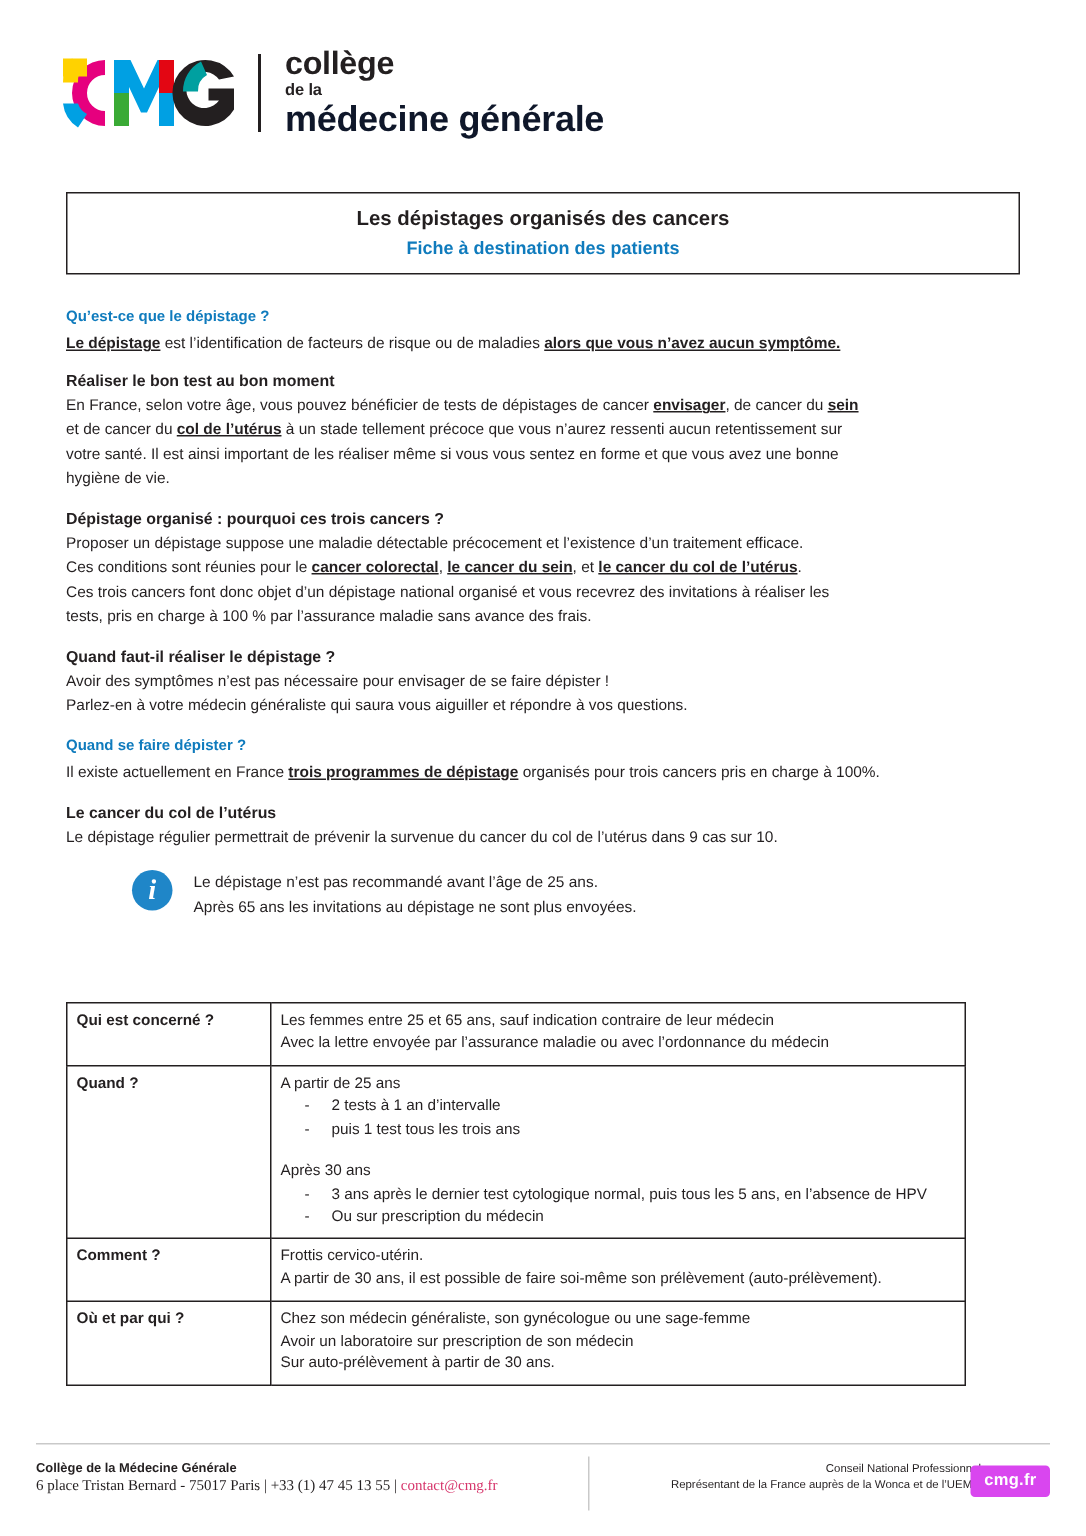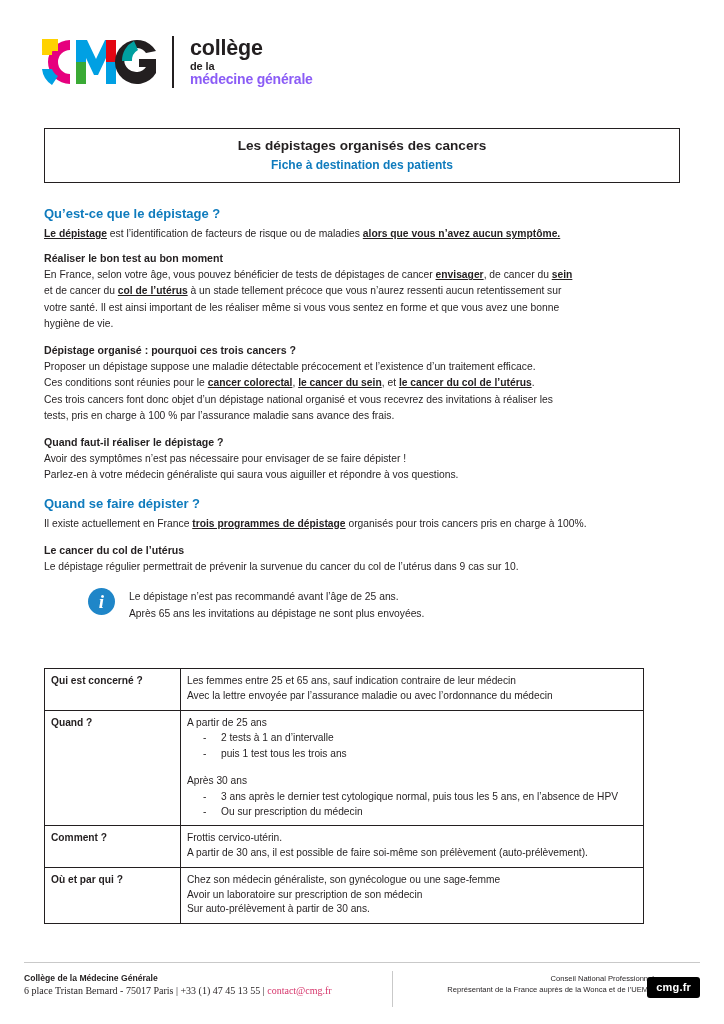--- a/index.html
+++ b/index.html
@@ -51,23 +51,23 @@
     color: #231f20;
     letter-spacing: -0.2px;
   }
   .logo-text .l2 {
     font-size: 11px;
     font-weight: bold;
     color: #231f20;
     letter-spacing: -0.1px;
   }
   .logo-text .l3 {
-    font-size: 14px;
-    font-weight: bold;
-    color: #8b5cf6;
+    font-size: 24px;
+    font-weight: bold;
+    color: #0f172a;
     letter-spacing: -0.2px;
   }
 
   
   .title-box {
     position: absolute;
     left: 44px;
     top: 128px;
     width: 636px;
     border: 1px solid #231f20;
@@ -91,21 +91,21 @@
   
   .content {
     position: absolute;
     left: 44px;
     top: 206px;
     width: 640px;
   }
   .h-blue {
     color: #0f7bbd;
     font-weight: bold;
-    font-size: 13px;
+    font-size: 10px;
     margin: 0 0 5px 0;
   }
   .h-black {
     color: #231f20;
     font-weight: bold;
     font-size: 10.6px;
     margin: 0 0 3px 0;
   }
   p.line {
     margin: 0 0 1px 0;
@@ -212,21 +212,21 @@
     position: absolute;
     left: 390px; top: 2px;
     width: 240px;
     text-align: right;
     font-size: 7.6px;
     line-height: 1.45;
   }
   .f-badge {
     position: absolute;
     right: 0; top: 6px;
-    background: #000000;
+    background: #d946ef;
     color: #fff;
     font-weight: bold;
     font-size: 11px;
     padding: 4px 9px 5px;
     border-radius: 3px;
     letter-spacing: 0.2px;
   }
 </style>
 </head>
 <body>

